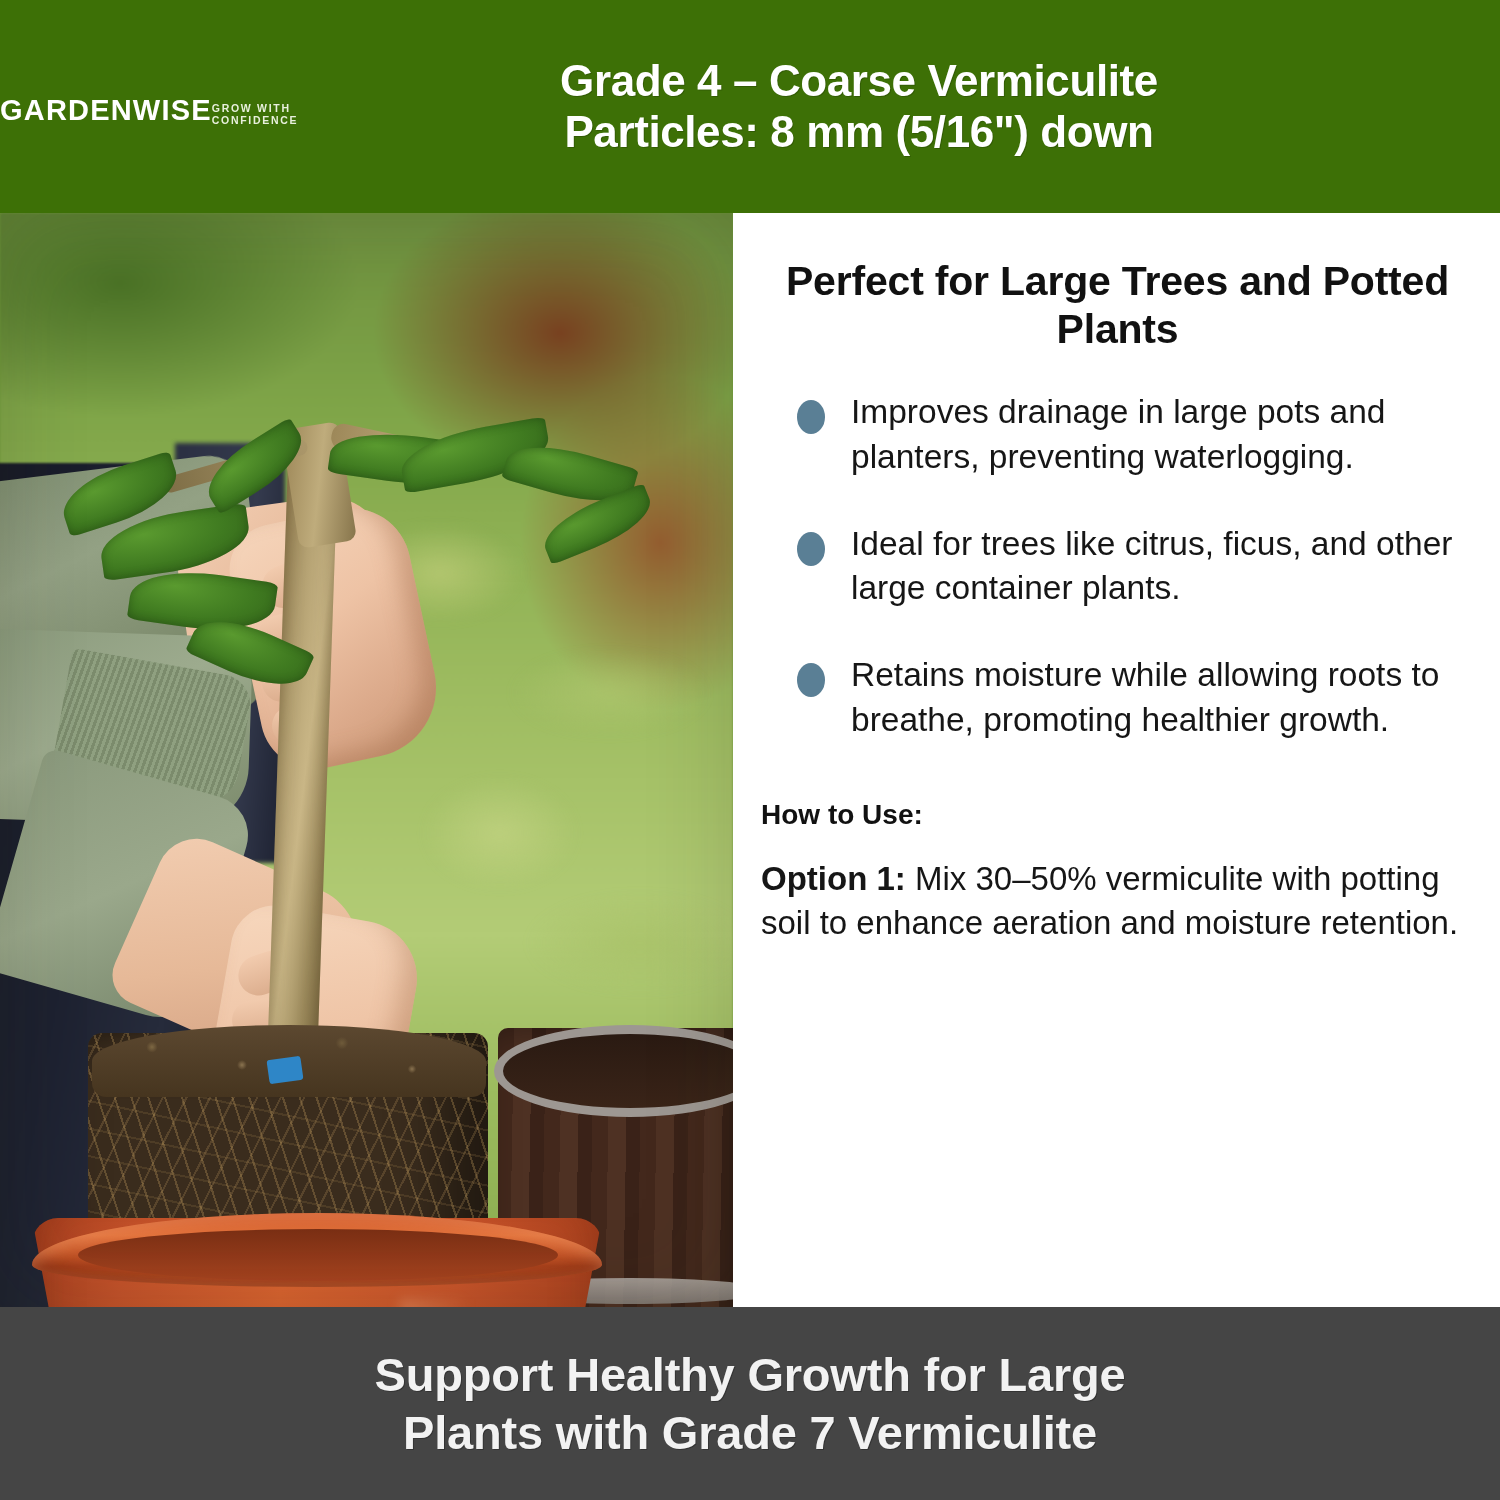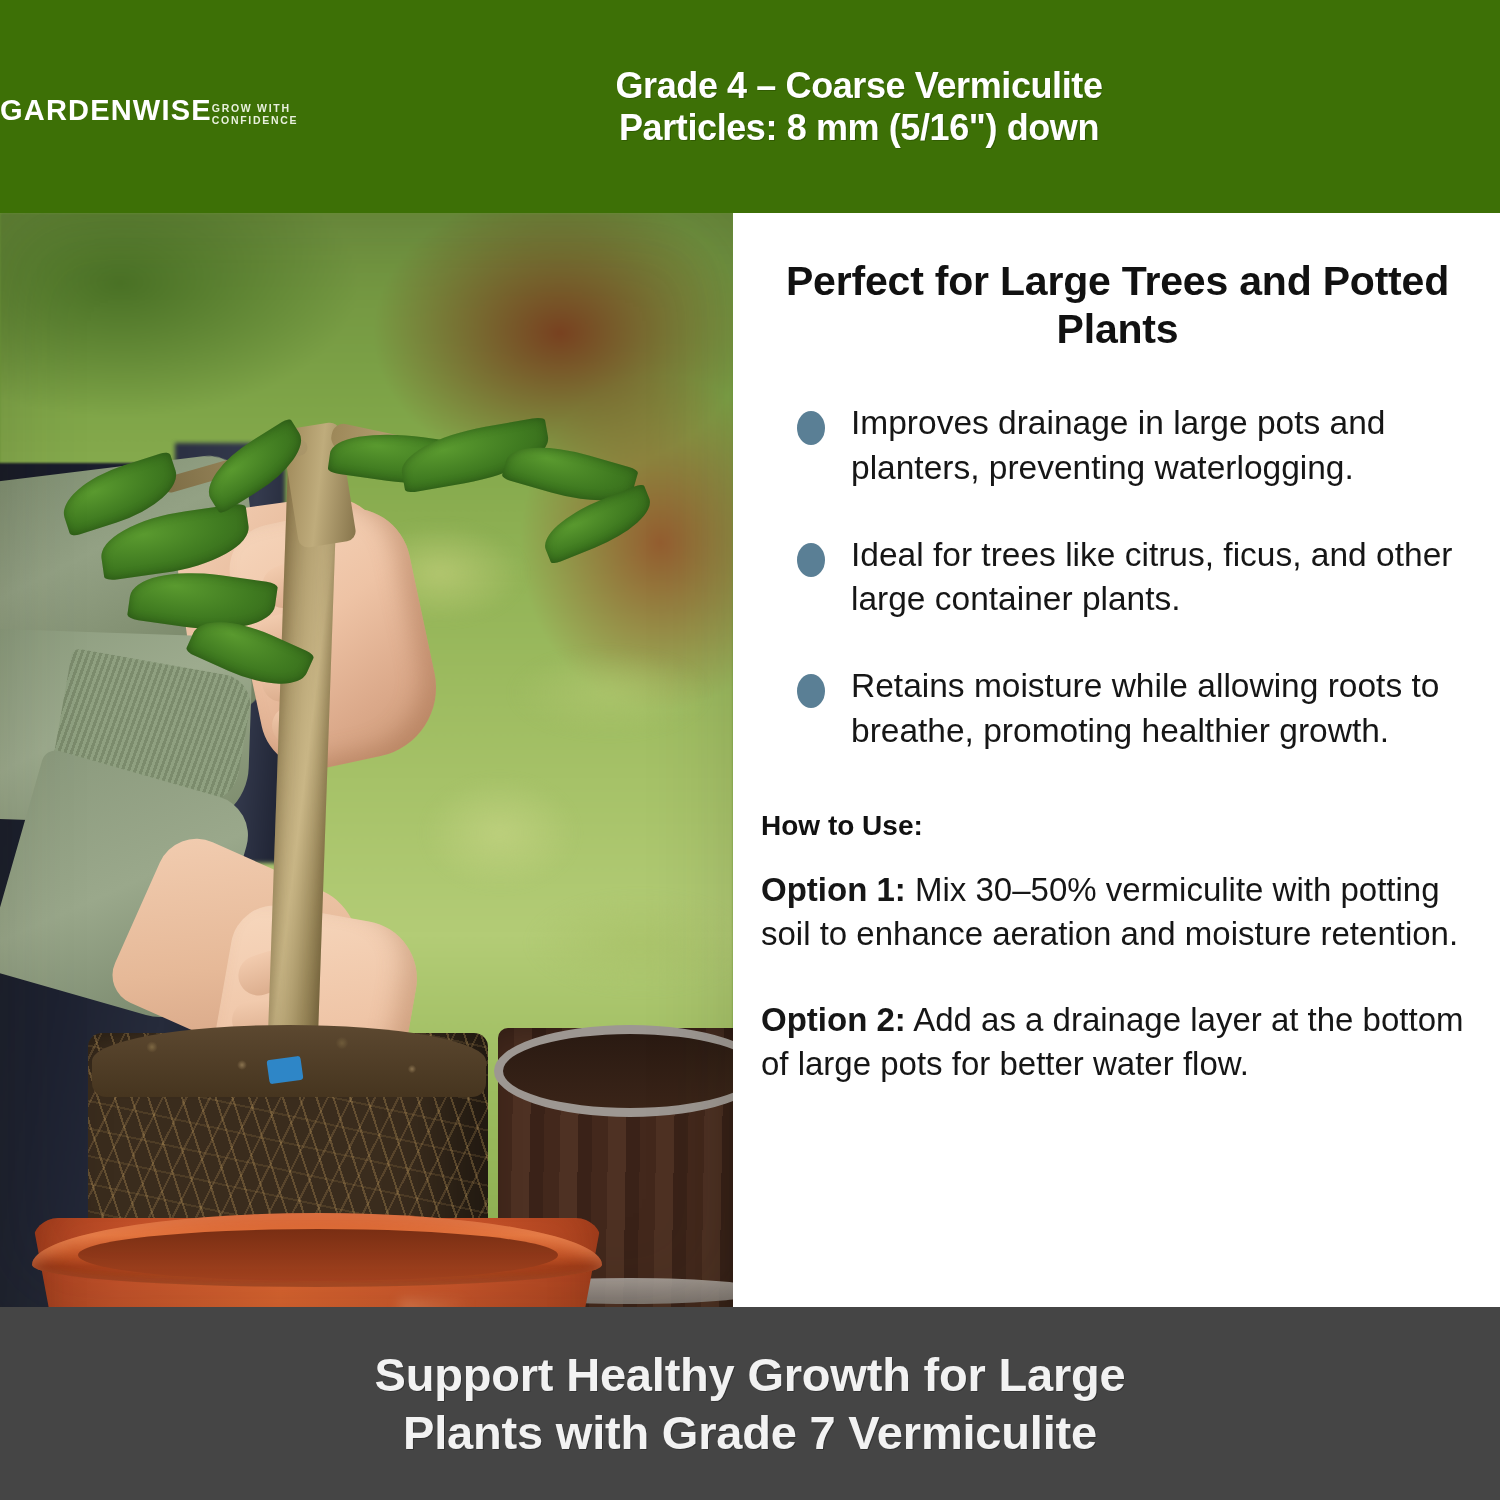--- a/index.html
+++ b/index.html
@@ -29,21 +29,21 @@
     font-family:"Liberation Sans", sans-serif;
   }
   .brand-tag {
     color:#e9f0dd; font-size:10.5px; font-weight:700;
     letter-spacing:1.7px; margin-top:9px;
   }
   .header-title {
     flex:1 1 auto; text-align:center; padding-right:28px; padding-left:6px;
   }
   .header-title .ln {
-    color:#ffffff; font-weight:700; font-size:36px; line-height:1.15;
+    color:#ffffff; font-weight:700; font-size:44px; line-height:1.15;
     letter-spacing:-0.4px; white-space:nowrap;
     text-shadow:1px 1px 0 rgba(0,0,0,.18);
   }
 
   
   .body-row {
     position:absolute; left:0; top:213px; width:1500px; height:1094px;
     display:flex;
   }
 
@@ -251,21 +251,21 @@
   
   .panel {
     width:767px; height:1094px; background:#ffffff;
     padding:44px 26px 0 28px;
     position:relative;
   }
   .panel-h {
     font-size:41px; font-weight:700; color:#111111; text-align:center;
     line-height:1.18; letter-spacing:-.2px; padding:0 16px;
   }
-  .bullets { margin-top:47px; padding-left:36px; }
+  .bullets { margin-top:36px; padding-left:36px; }
   .bullet { display:flex; align-items:flex-start; margin-bottom:42px; }
   .bullet:last-child { margin-bottom:0; }
   .dot {
     flex:0 0 auto; width:28px; height:34px; border-radius:50%;
     background:#5a7f95; margin-top:10px; margin-right:26px;
   }
   .btext { font-size:33.5px; line-height:1.34; color:#161616; font-weight:400; }
 
   .howto-h {
     margin-top:56px; text-align:left;
@@ -394,23 +394,20 @@
           <span class="btext">Retains moisture while allowing roots to breathe, promoting healthier growth.</span>
         </div>
       </div>
 
       <div class="howto-h">How to Use:</div>
 
       <div class="opt">
         <b>Option 1:</b><span> Mix 30–50% vermiculite with potting soil to enhance aeration and moisture retention.</span>
       </div>
 
-      <div class="opt second">
-        <b>Option 2:</b><span> Add as a drainage layer at the bottom of large pots for better water flow.</span>
-      </div>
 
     </div>
   </div>
 
   <div class="footer">
     <div>
       <div class="ln">Support Healthy Growth for Large</div>
       <div class="ln">Plants with Grade 7 Vermiculite</div>
     </div>
   </div>

